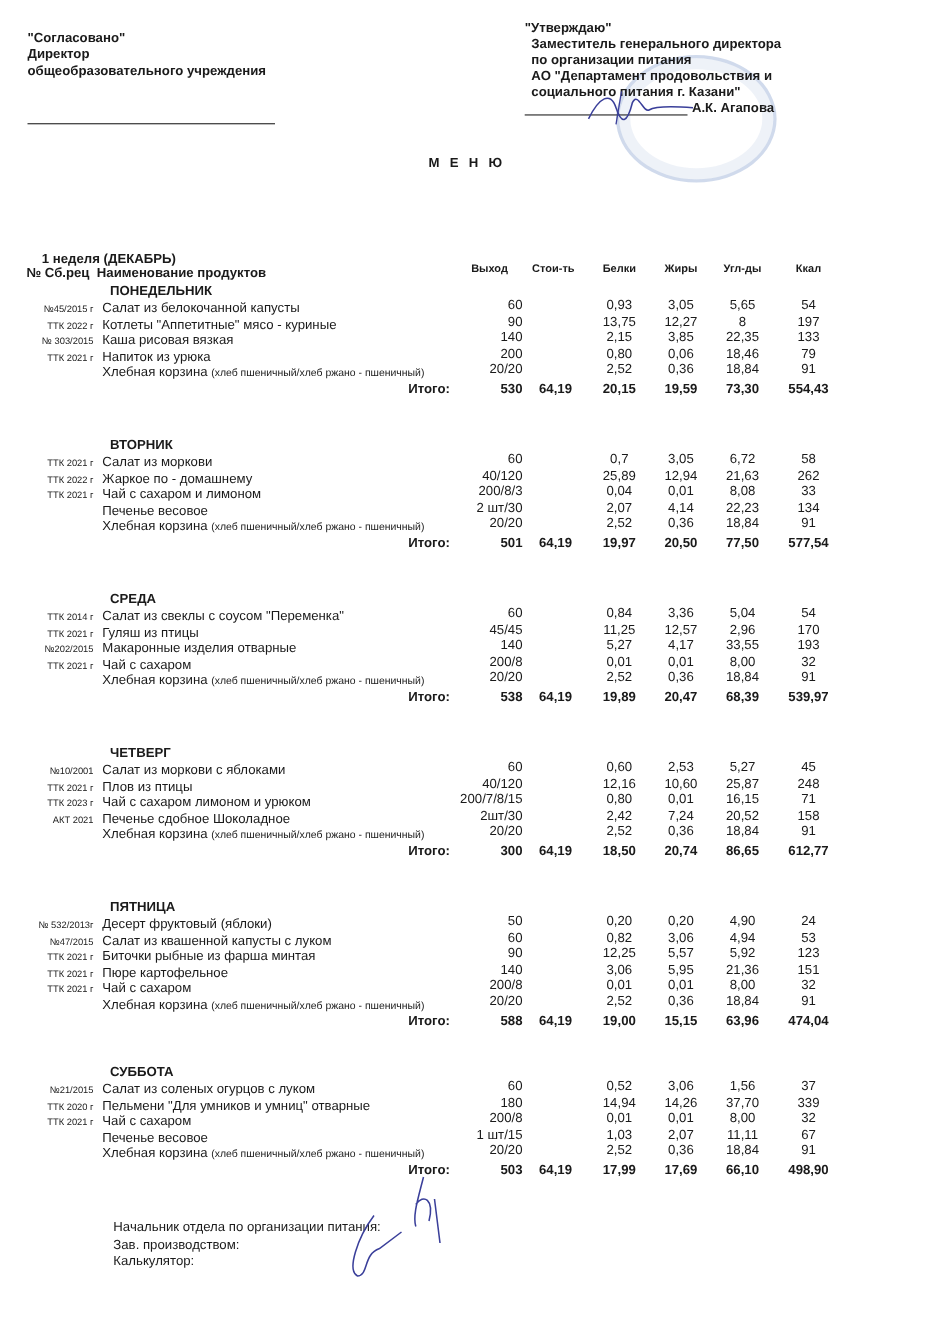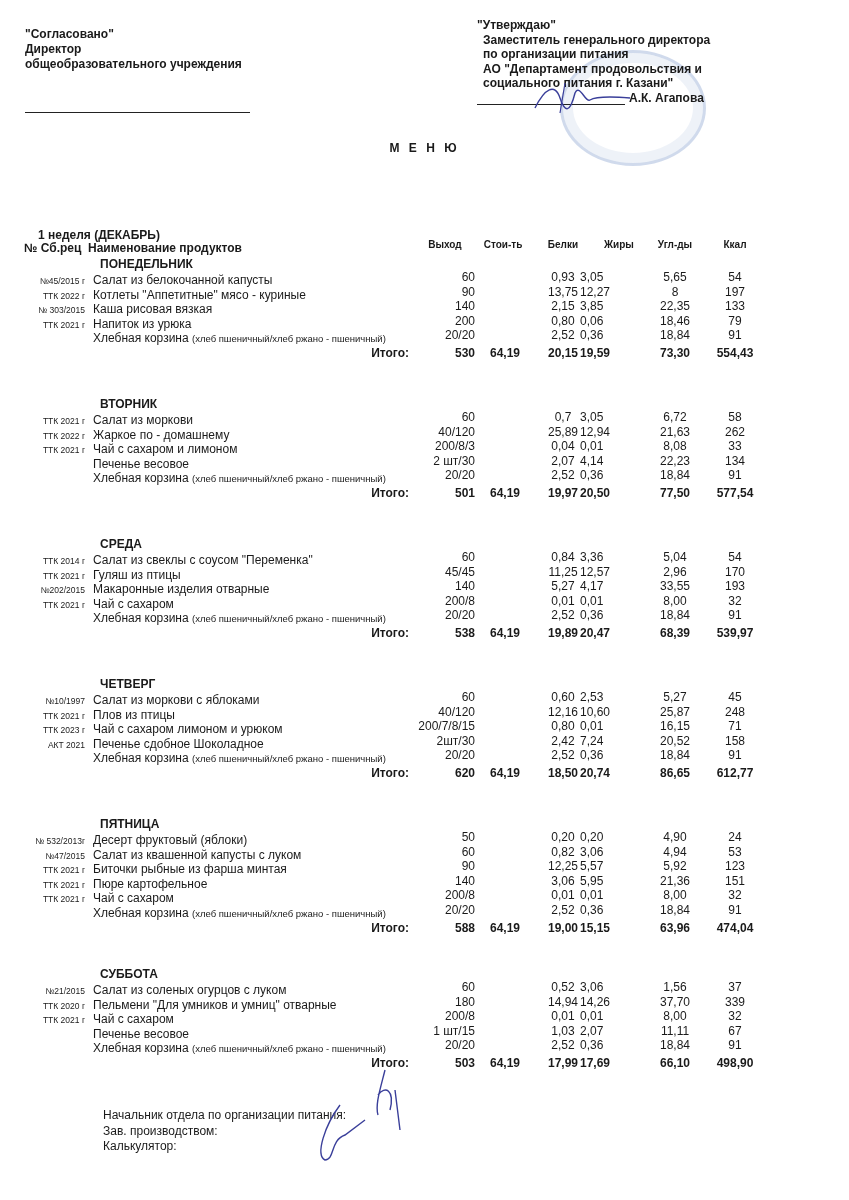--- a/index.html
+++ b/index.html
@@ -23,21 +23,21 @@
   .day { position:absolute; left:0; width:849px; }
   .day-title { position:absolute; left:100px; font-size:12px; font-weight:bold; }
   .row { position:absolute; left:0; width:849px; height:14px; font-size:12px; }
   .code { position:absolute; right:764px; font-size:8.5px; top:3px; white-space:nowrap; }
   .name { position:absolute; left:93px; white-space:nowrap; }
   .name .small { font-size:9.5px; }
   .c { position:absolute; white-space:nowrap; }
   .out { right:374px; text-align:right; }
   .cost { left:482px; width:46px; text-align:center; }
   .prot { left:540px; width:46px; text-align:center; }
-  .fat { left:580px; width:46px; }
+  .fat { left:596px; width:46px; text-align:center; }
   .carb { left:652px; width:46px; text-align:center; }
   .kcal { left:710px; width:50px; text-align:center; }
   .total { font-weight:bold; }
   .total .label { position:absolute; right:440px; }
   .footer { left:103px; top:1108px; font-size:12px; line-height:15.5px; }
   .sig2 { left:300px; top:1060px; }
 </style>
 </head>
 <body>
 
@@ -246,21 +246,21 @@
       <span class="c cost">64,19</span>
       <span class="c prot">19,89</span>
       <span class="c fat">20,47</span>
       <span class="c carb">68,39</span>
       <span class="c kcal">539,97</span>
     </div>
     </div>
     <div class="day" style="top: 677px;">
       <div class="day-title" style="top:0">ЧЕТВЕРГ</div>
       <div class="row" style="top:16px">
-      <span class="code">№10/1997</span>
+      <span class="code">№10/2001</span>
       <span class="name"><span>Салат из моркови с яблоками</span></span>
       <span class="c out" style="top:-3px">60</span>
       <span class="c prot" style="top:-3px">0,60</span>
       <span class="c fat" style="top:-3px">2,53</span>
       <span class="c carb" style="top:-3px">5,27</span>
       <span class="c kcal" style="top:-3px">45</span>
     </div>
       <div class="row" style="top:30.6px">
       <span class="code">ТТК 2021 г</span>
       <span class="name"><span>Плов из птицы</span></span>
@@ -292,21 +292,21 @@
       <span class="code"></span>
       <span class="name"><span>Хлебная корзина</span> <span class="small">(хлеб пшеничный/хлеб ржано - пшеничный)</span></span>
       <span class="c out" style="top:-3px">20/20</span>
       <span class="c prot" style="top:-3px">2,52</span>
       <span class="c fat" style="top:-3px">0,36</span>
       <span class="c carb" style="top:-3px">18,84</span>
       <span class="c kcal" style="top:-3px">91</span>
     </div>
       <div class="row total" style="top:89px">
       <span class="label">Итого:</span>
-      <span class="c out">620</span>
+      <span class="c out">300</span>
       <span class="c cost">64,19</span>
       <span class="c prot">18,50</span>
       <span class="c fat">20,74</span>
       <span class="c carb">86,65</span>
       <span class="c kcal">612,77</span>
     </div>
     </div>
     <div class="day" style="top: 817px;">
       <div class="day-title" style="top:0">ПЯТНИЦА</div>
       <div class="row" style="top:16px">

